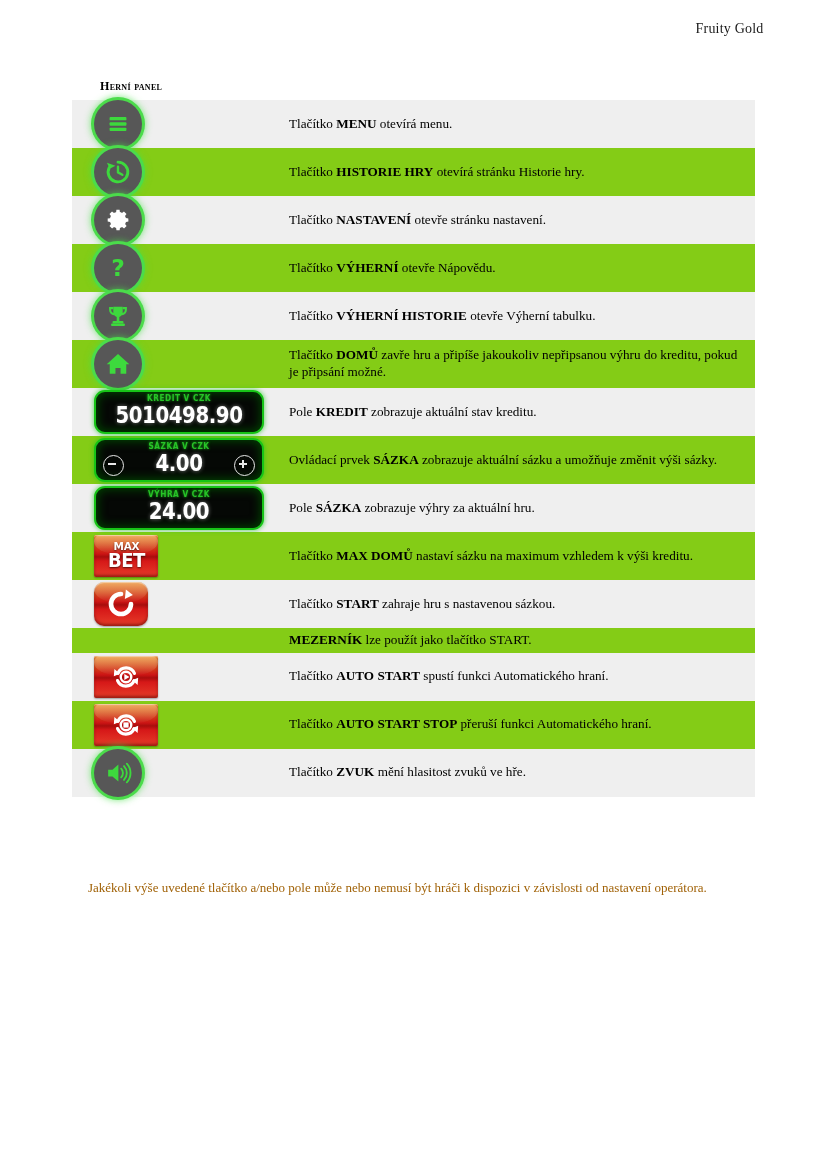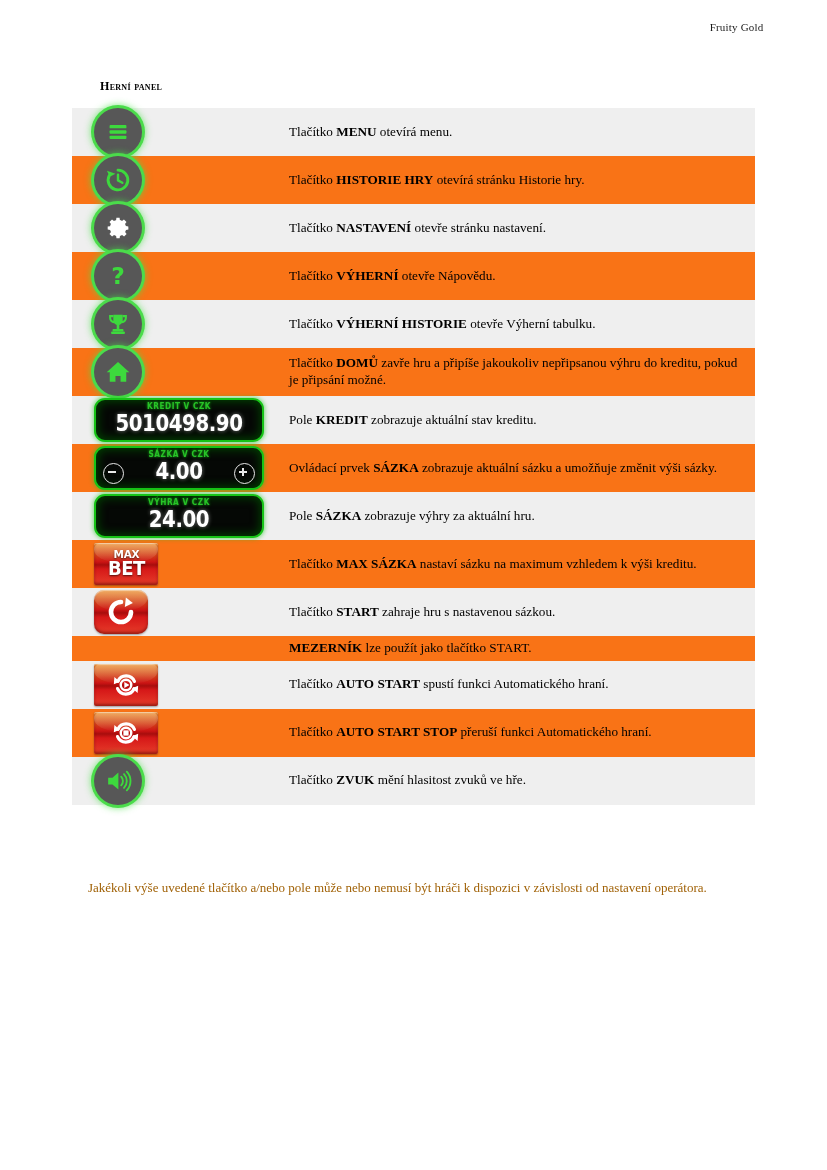--- a/index.html
+++ b/index.html
@@ -22,21 +22,21 @@
     top: 21px;
     left: 0;
     width: 827px;
     text-align: center;
     padding-right: 0;
   }
   .page-head .head-inner {
     width: 700px;
     margin: 0 auto;
     text-align: right;
-    font-size: 11px;
+    font-size: 14px;
     color: #1a1a1a;
     letter-spacing: .2px;
   }
 
   
   .section-title {
     position: absolute;
     top: 79px;
     left: 100px;
     font-size: 12px;
@@ -47,24 +47,23 @@
   }
 
   
   .panel-table {
     position: absolute;
     top: 100px;
     left: 72px;
     width: 683px;
     border-collapse: collapse;
     table-layout: fixed;
-    margin-top: 8px;
   }
   .panel-table tr.alt   { background: #efefef; }
-  .panel-table tr.plain { background: #f97316; }
+  .panel-table tr.plain { background: #84cc16; }
   .panel-table td {
     vertical-align: middle;
     padding: 0;
   }
   td.cell-icon {
     width: 193px;
     text-align: center;
     position: relative;
   }
   td.cell-desc {
@@ -360,21 +359,21 @@
         <td class="cell-icon">
           <div class="icon-wrap">
             <div class="redbtn">
               <span class="maxbet-txt">
                 <span class="l1">MAX</span>
                 <span class="l2">BET</span>
               </span>
             </div>
           </div>
         </td>
-        <td class="cell-desc"><span>Tlačítko </span><b>MAX SÁZKA</b><span> nastaví sázku na maximum vzhledem k výši kreditu.</span></td>
+        <td class="cell-desc"><span>Tlačítko </span><b>MAX DOMŮ</b><span> nastaví sázku na maximum vzhledem k výši kreditu.</span></td>
       </tr>
       <tr class="alt">
         <td class="cell-icon">
           <div class="icon-wrap">
             <div class="redbtn sq">
               <span>
                 <svg width="34" height="34" viewBox="0 0 32 32">
                   <path d="M16 6.6a9.4 9.4 0 1 0 9.4 9.4" fill="none" stroke="#fff" stroke-width="4.4" stroke-linecap="round"></path>
                   <path d="M20.6 2.4 L27.2 7.6 L19.6 11.2 Z" fill="#fff"></path>
                 </svg>

